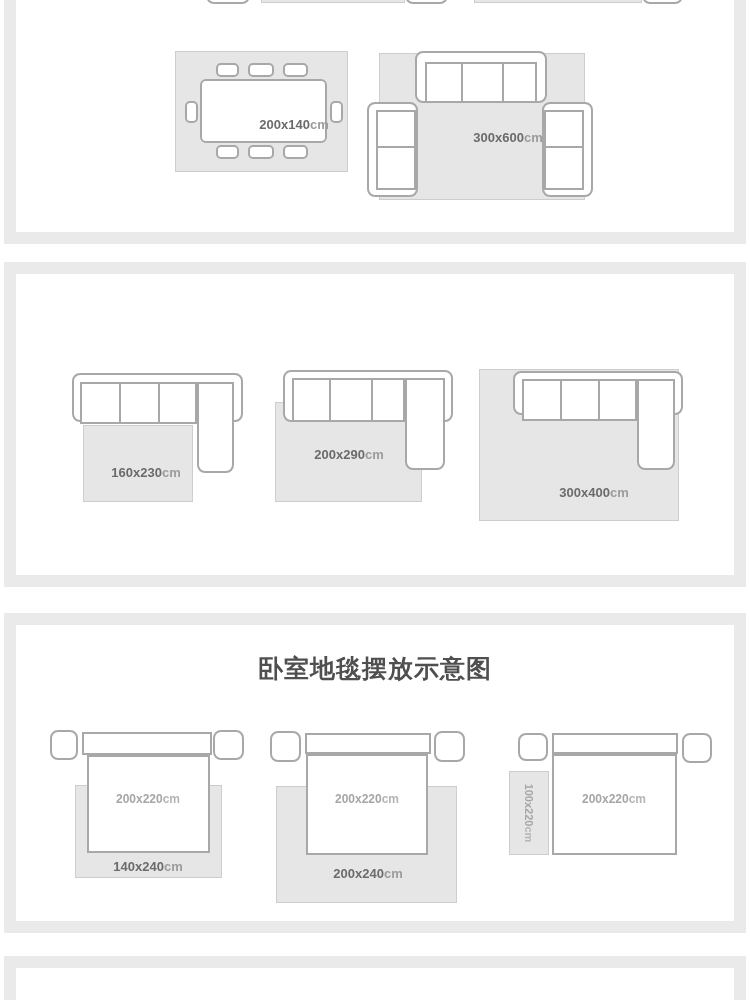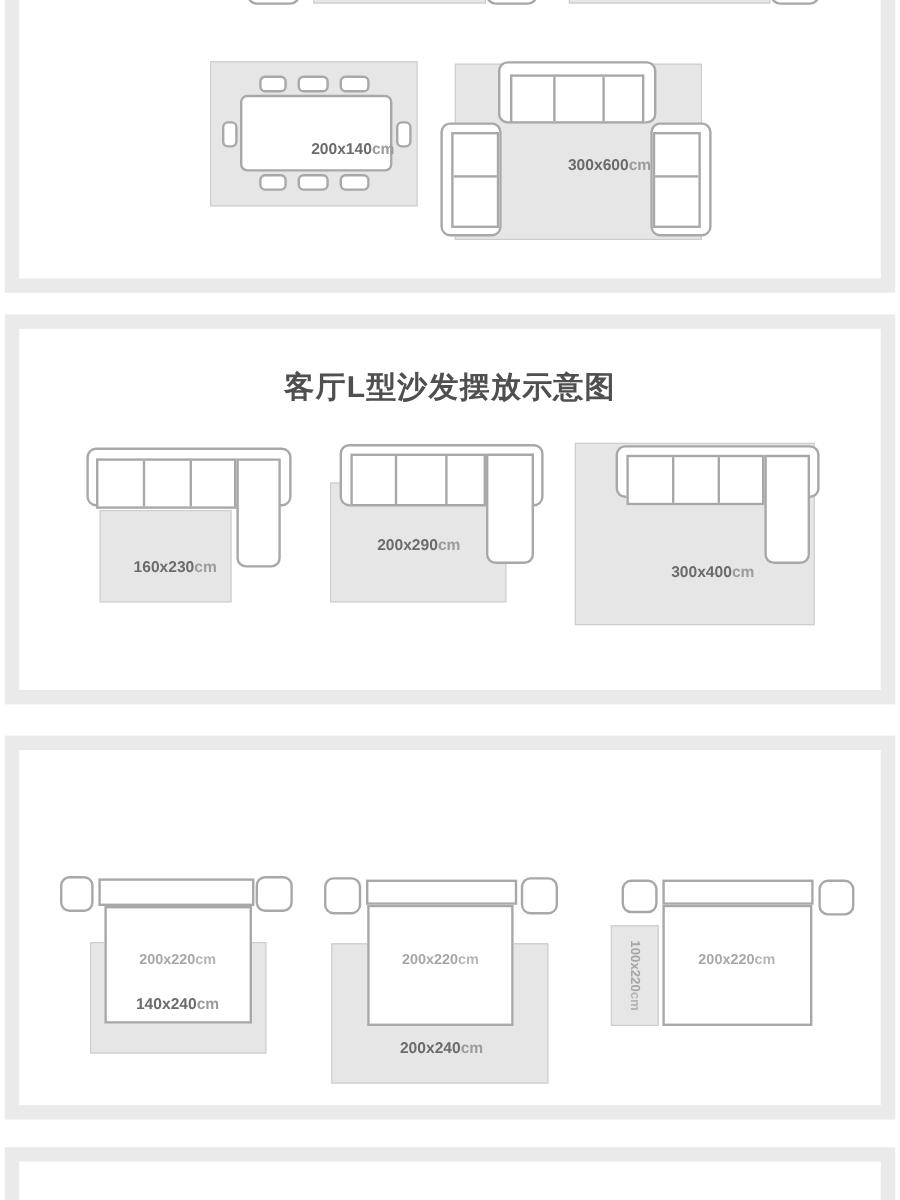--- a/index.html
+++ b/index.html
@@ -57,21 +57,20 @@
   <div class="vline" style="left:461px;top:64px;height:37px"></div>
   <div class="vline" style="left:502px;top:64px;height:37px"></div>
   <div class="outline r8" style="left:367px;top:102px;width:51px;height:95px"></div>
   <div class="outline" style="left:376px;top:110px;width:40px;height:80px"></div>
   <div class="hline" style="left:378px;top:146px;width:36px"></div>
   <div class="outline r8" style="left:542px;top:102px;width:51px;height:95px"></div>
   <div class="outline" style="left:544px;top:110px;width:40px;height:80px"></div>
   <div class="hline" style="left:546px;top:146px;width:36px"></div>
   <div class="dim" style="left:508px;top:137px"><span>300x600</span><span class="unit">cm</span></div>
 
-  <div class="sec-title" style="top:306px">客厅L型沙发摆放示意图</div>
 
   <div class="outline r8" style="left:72px;top:373px;width:171px;height:49px"></div>
   <div class="rug" style="left:83px;top:425px;width:110px;height:77px"></div>
   <div class="outline" style="left:80px;top:382px;width:117px;height:42px"></div>
   <div class="vline" style="left:119px;top:384px;height:38px"></div>
   <div class="vline" style="left:158px;top:384px;height:38px"></div>
   <div class="outline rb8" style="left:197px;top:382px;width:37px;height:91px"></div>
   <div class="dim" style="left:146px;top:472px"><span>160x230</span><span class="unit">cm</span></div>
 
   <div class="rug" style="left:275px;top:402px;width:147px;height:100px"></div>
@@ -81,30 +80,31 @@
   <div class="vline" style="left:371px;top:380px;height:40px"></div>
   <div class="outline rb8" style="left:405px;top:378px;width:40px;height:92px"></div>
   <div class="dim" style="left:349px;top:454px"><span>200x290</span><span class="unit">cm</span></div>
 
   <div class="rug" style="left:479px;top:369px;width:200px;height:152px"></div>
   <div class="outline r8" style="left:513px;top:371px;width:170px;height:44px"></div>
   <div class="outline" style="left:522px;top:379px;width:115px;height:42px"></div>
   <div class="vline" style="left:560px;top:381px;height:38px"></div>
   <div class="vline" style="left:598px;top:381px;height:38px"></div>
   <div class="outline rb8" style="left:637px;top:379px;width:38px;height:91px"></div>
-  <div class="dim" style="left:594px;top:476px"><span>300x400</span><span class="unit">cm</span></div>
+  <div class="dim" style="left:594px;top:492px"><span>300x400</span><span class="unit">cm</span></div>
 
+  <div class="sec-title" style="top:652px">卧室地毯摆放示意图</div>
 
   <div class="outline r8" style="left:50px;top:730px;width:28px;height:30px"></div>
   <div class="outline" style="left:82px;top:732px;width:130px;height:23px"></div>
   <div class="outline r8" style="left:213px;top:730px;width:31px;height:30px"></div>
   <div class="rug" style="left:75px;top:785px;width:147px;height:93px"></div>
   <div class="outline" style="left:87px;top:755px;width:123px;height:98px"></div>
   <div class="dim bed" style="left:148px;top:799px"><span>200x220</span><span class="unit">cm</span></div>
-  <div class="dim" style="left:148px;top:836px"><span>140x240</span><span class="unit">cm</span></div>
+  <div class="dim" style="left:148px;top:866px"><span>140x240</span><span class="unit">cm</span></div>
 
   <div class="outline r8" style="left:270px;top:731px;width:31px;height:31px"></div>
   <div class="outline" style="left:305px;top:733px;width:126px;height:21px"></div>
   <div class="outline r8" style="left:434px;top:731px;width:31px;height:31px"></div>
   <div class="rug" style="left:276px;top:786px;width:181px;height:117px"></div>
   <div class="outline" style="left:306px;top:754px;width:122px;height:101px"></div>
   <div class="dim bed" style="left:367px;top:799px"><span>200x220</span><span class="unit">cm</span></div>
   <div class="dim" style="left:368px;top:873px"><span>200x240</span><span class="unit">cm</span></div>
 
   <div class="outline r8" style="left:518px;top:733px;width:30px;height:28px"></div>

